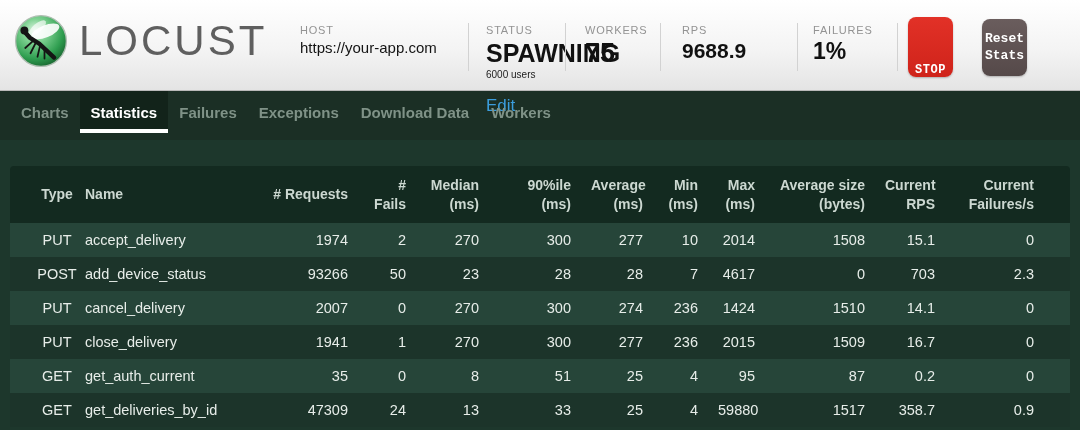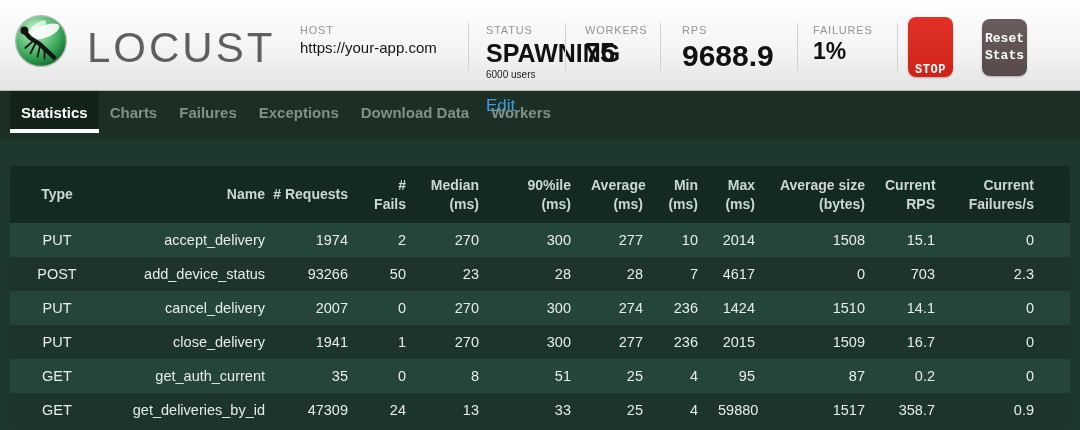--- a/index.html
+++ b/index.html
@@ -3,32 +3,32 @@
 <meta charset="utf-8">
 <style>
   * { margin:0; padding:0; box-sizing:border-box; }
   html,body { width:1080px; height:430px; overflow:hidden;
     font-family:"Liberation Sans","DejaVu Sans",sans-serif; background:#1d372c; }
 
   
   .top-header { position:relative; width:1080px; height:91px;
     background:linear-gradient(#ffffff 0%,#f4f4f4 55%,#e4e4e4 100%);
     border-bottom:1px solid #b9b9b9; }
-  .logo { position:absolute; left:13px; top:13px; display:flex; align-items:flex-end;gap:8px; }
+  .logo { position:absolute; left:13px; top:13px; display:flex; align-items:center; }
   .logo svg { display:block; }
   .wordmark { font-size:42px; font-weight:300; color:#5f5f5f; letter-spacing:3px; margin-left:10px; line-height:1; }
 
   .info-block { position:absolute; top:24px; }
   .info-label { font-size:11px; font-weight:normal; color:#939393; letter-spacing:0.8px; margin-bottom:3px; }
   .host-value { font-size:15px; color:#141414; }
   .status-state { font-size:25px; font-weight:bold; color:#111; line-height:1.15; }
   .status-users { font-size:10px; color:#1c1c1c; margin-top:1px; }
   .edit-link { font-size:17px; color:#3b9ddd; margin-top:16px; cursor:pointer; display:inline-block; }
   .big-num { font-size:27px; font-weight:bold; color:#111; line-height:1.1; }
-  .big-num.rps { font-size:30px; }
+  .big-num.rps { font-size:21px; }
   .big-num.fail { font-size:23px; }
   .vdivider { position:absolute; top:23px; width:1px; height:48px; background:#d2d2d2; }
 
   .btn { position:absolute; top:17px; width:45px; height:60px; border:none; border-radius:8px;
     color:#fff; font-weight:bold; cursor:pointer; font-family:Liberation Mono, monospace;
     display:flex; flex-direction:column; align-items:center; justify-content:center; }
   .btn-stop { left:908px; background:linear-gradient(#e23127,#cf231a); box-shadow:0 1px 2px rgba(0,0,0,.25); }
   .stop-square { width:21px; height:21px; background:#fff; border-radius:2px; margin-bottom:6px; }
   .btn-stop span { font-size:12px; letter-spacing:.5px;margin-top:20px; }
   .btn-reset { left:982px; height:57px; top:19px; background:linear-gradient(#6a5d5d,#554949);
@@ -45,21 +45,21 @@
   .content { width:1080px; height:290px; background:#1d372c; padding-top:26px; }
   table { width:1060px; margin:0 10px; border-collapse:collapse; table-layout:fixed; }
   thead th { height:57px; background:#132a20; color:#ccd8d1; font-size:14px; font-weight:bold;
     vertical-align:middle; white-space:pre-line; line-height:1.3; cursor:pointer; }
   thead th:first-child { border-radius:4px 0 0 0; }
   thead th:last-child { border-radius:0 4px 0 0; }
   tbody td { height:34px; font-size:14.5px; color:#e7ede9; vertical-align:middle; }
   tbody tr:nth-child(odd)  { background:#264539; }
   tbody tr:nth-child(even) { background:#1c342a; }
   th:nth-child(1), td:nth-child(1) { text-align:center; padding-left:19px; }
-  th:nth-child(2), td:nth-child(2) { text-align:right; }
+  th:nth-child(2), td:nth-child(2) { text-align:left; }
   th:nth-child(n+3), td:nth-child(n+3) { text-align:right; padding-right:20px; }
   th:nth-child(12), td:nth-child(12) { padding-right:36px; }
 </style>
 </head>
 <body>
 
 <div class="top-header">
   <div class="logo">
     <span>
       <svg width="56" height="56" viewBox="0 0 64 64">
@@ -121,22 +121,22 @@
 
   <button class="btn btn-stop">
     <span class="stop-square"></span>
     <span>STOP</span>
   </button>
   <button class="btn btn-reset">Reset
 Stats</button>
 </div>
 
 <div class="tabbar">
+  <div class="tab">Charts</div>
   <div class="tab active">Statistics</div>
-  <div class="tab">Charts</div>
   <div class="tab">Failures</div>
   <div class="tab">Exceptions</div>
   <div class="tab">Download Data</div>
   <div class="tab">Workers</div>
 </div>
 
 <div class="content">
   <table>
     <colgroup>
       <col style="width:75px">

